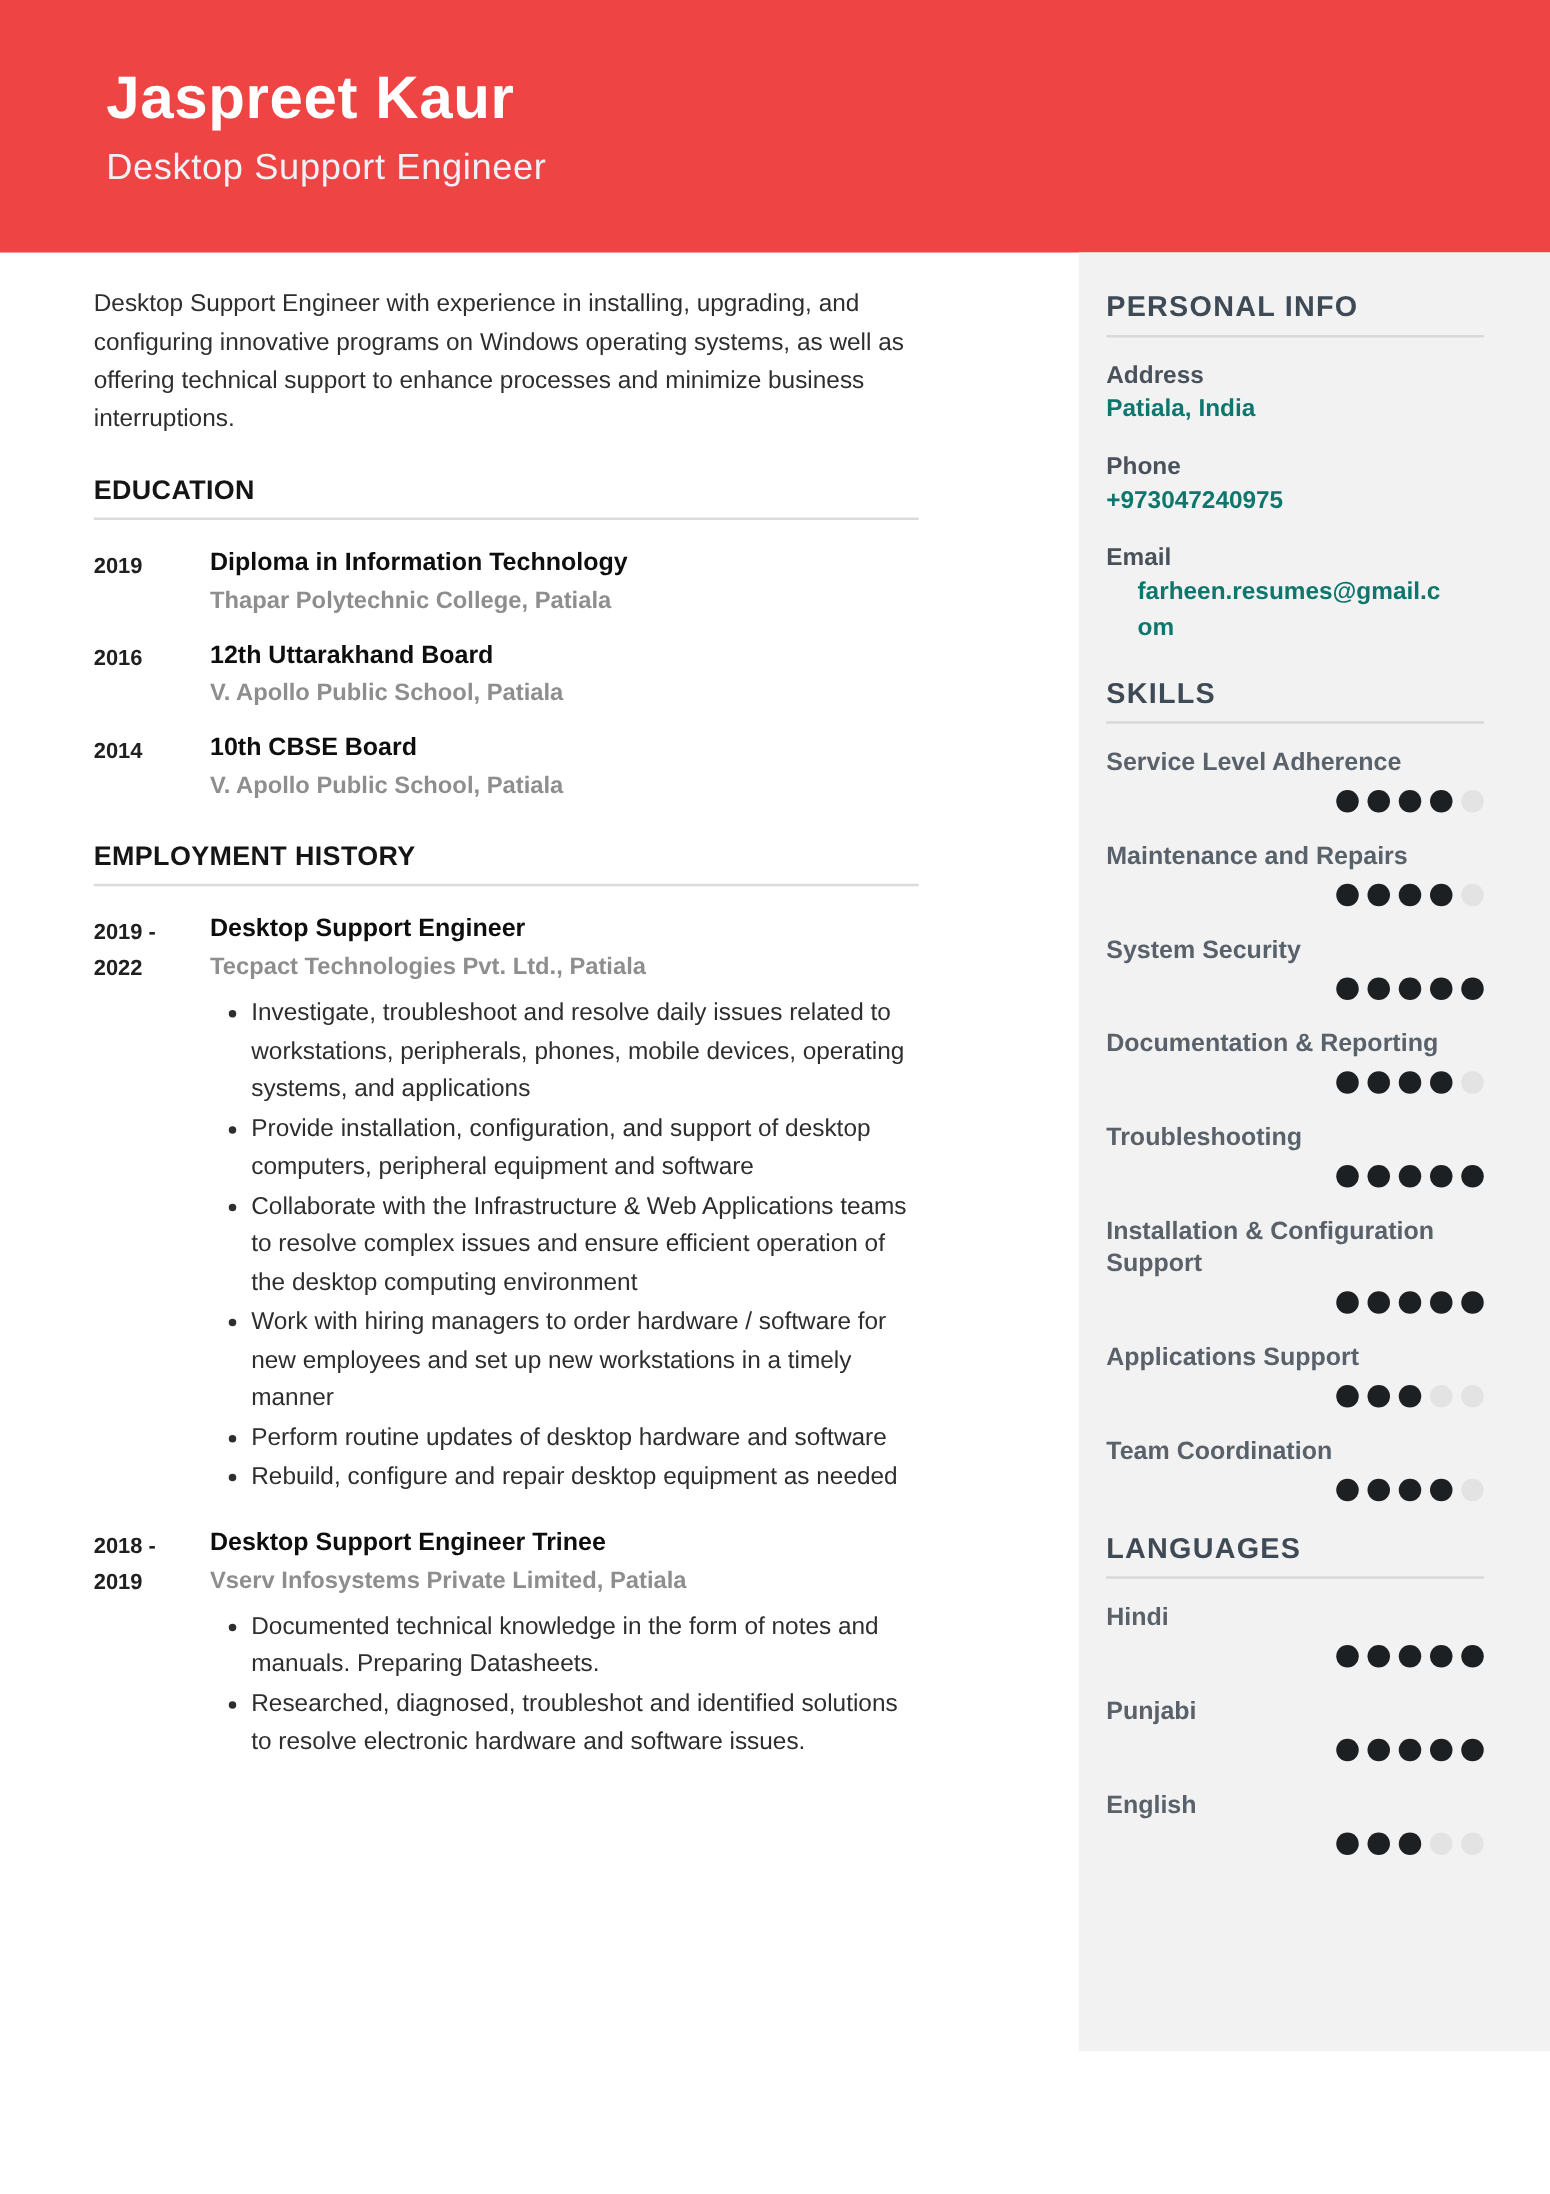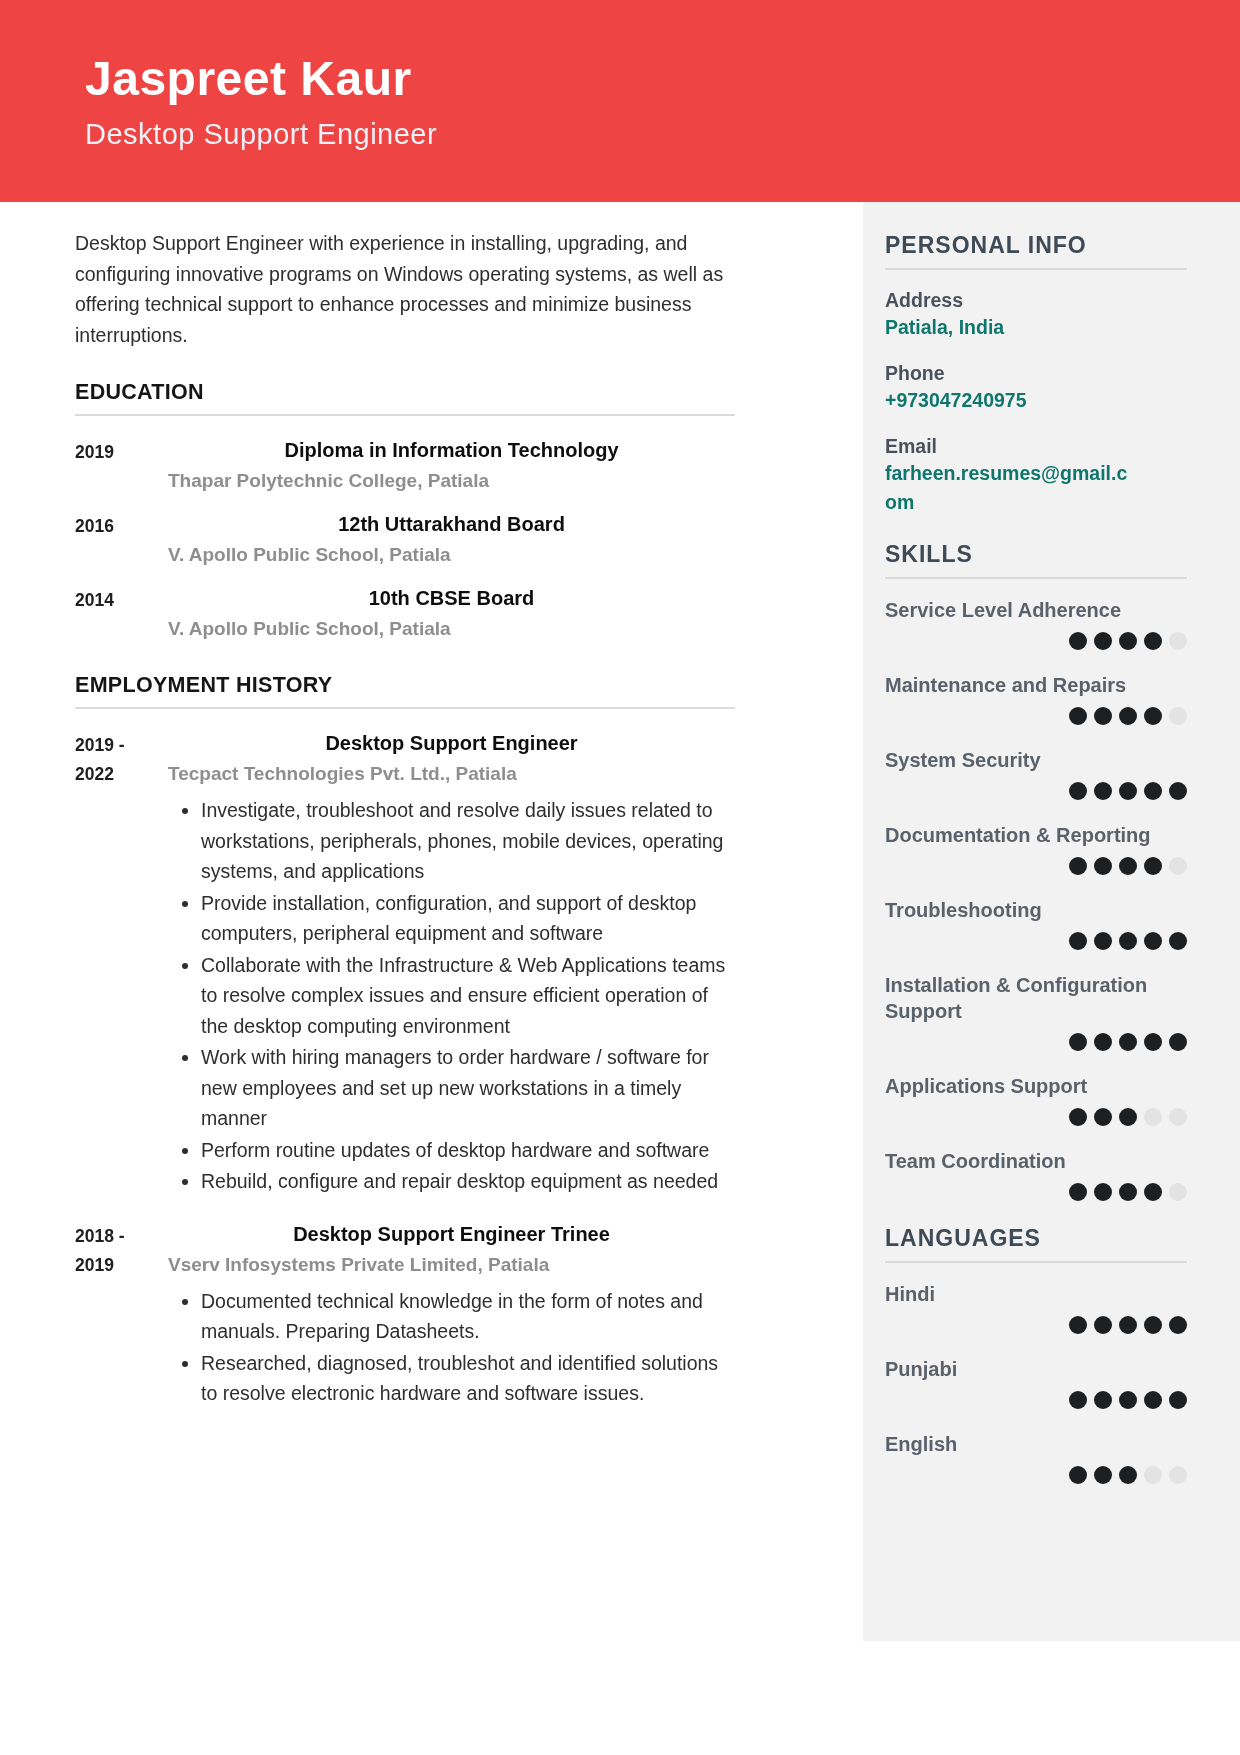--- a/index.html
+++ b/index.html
@@ -22,33 +22,33 @@
     margin-left:auto; width:377px; box-sizing:border-box;
     background:#F2F2F2; padding:30px 53px 0 22px;
   }
   
   .summary { margin:0; font-size:19.5px; line-height:30.5px; color:#2E2E2E; }
   .sec-h { margin:30px 0 0; font-size:21.5px; font-weight:700; color:#151515; letter-spacing:0.3px; }
   .sec-rule { height:2px; background:#DBDBDB; margin:9px 0 20px; }
   .entry { display:grid; grid-template-columns:93px 1fr; margin-bottom:15px; }
   .yr { font-size:17.5px; font-weight:700; color:#202020; line-height:28px; padding-top:2px; }
   .yr div { line-height:29px; }
-  .etitle { font-size:20px; font-weight:700; color:#0E0E0E; line-height:29px;text-align:center; }
+  .etitle { font-size:20px; font-weight:700; color:#0E0E0E; line-height:29px; }
   .eplace { font-size:19px; font-weight:700; color:#8E8E8E; line-height:29px; margin-top:1px; }
   .job { margin-bottom:22px; }
   .job ul { margin:7px 0 0; padding-left:33px; }
   .job li { font-size:19.5px; line-height:30.5px; color:#2E2E2E; margin-bottom:1px; }
   
   .side-h { margin:0; font-size:23px; font-weight:700; color:#3E4A55; letter-spacing:1px; }
   .side-rule { height:2px; background:#D9D9D9; margin:9px 0 18px; }
   .side section { margin-bottom:8px; }
   .pf { margin-bottom:19px; }
   .pf-label { font-size:19.5px; font-weight:700; color:#49525C; line-height:25px; }
   .pf-value { font-size:19.5px; font-weight:700; color:#0f766e; line-height:29px; }
-  .pf-value.wrap { max-width:250px; word-break:break-all; }
+  .pf-value.wrap { max-width:250px; word-break:break-all;margin-left:25px; }
   .skill { margin-bottom:22px; }
   .skill-name { font-size:20px; font-weight:700; color:#59616B; line-height:26px; }
   .dots { display:flex; gap:7px; justify-content:flex-end; margin-top:9px; padding-right:0; }
   .dot { width:18px; height:18px; border-radius:50%; }
   .dot.f { background:#1D2023; }
   .dot.e { background:#E3E3E3; }
   .gap-top { margin-top:24px; }
 </style>
 </head>
 <body>

